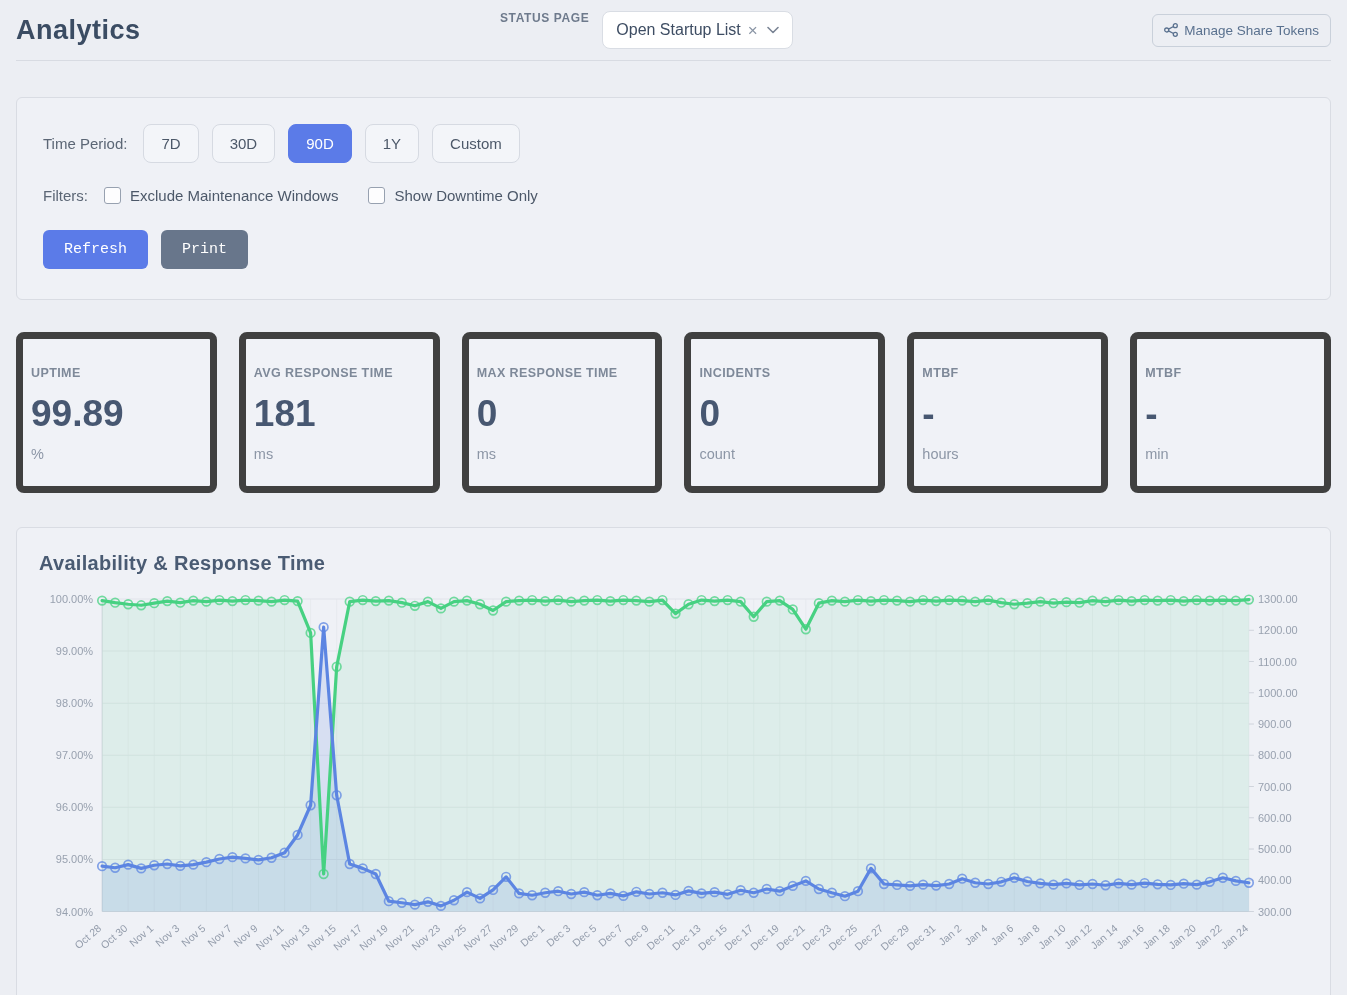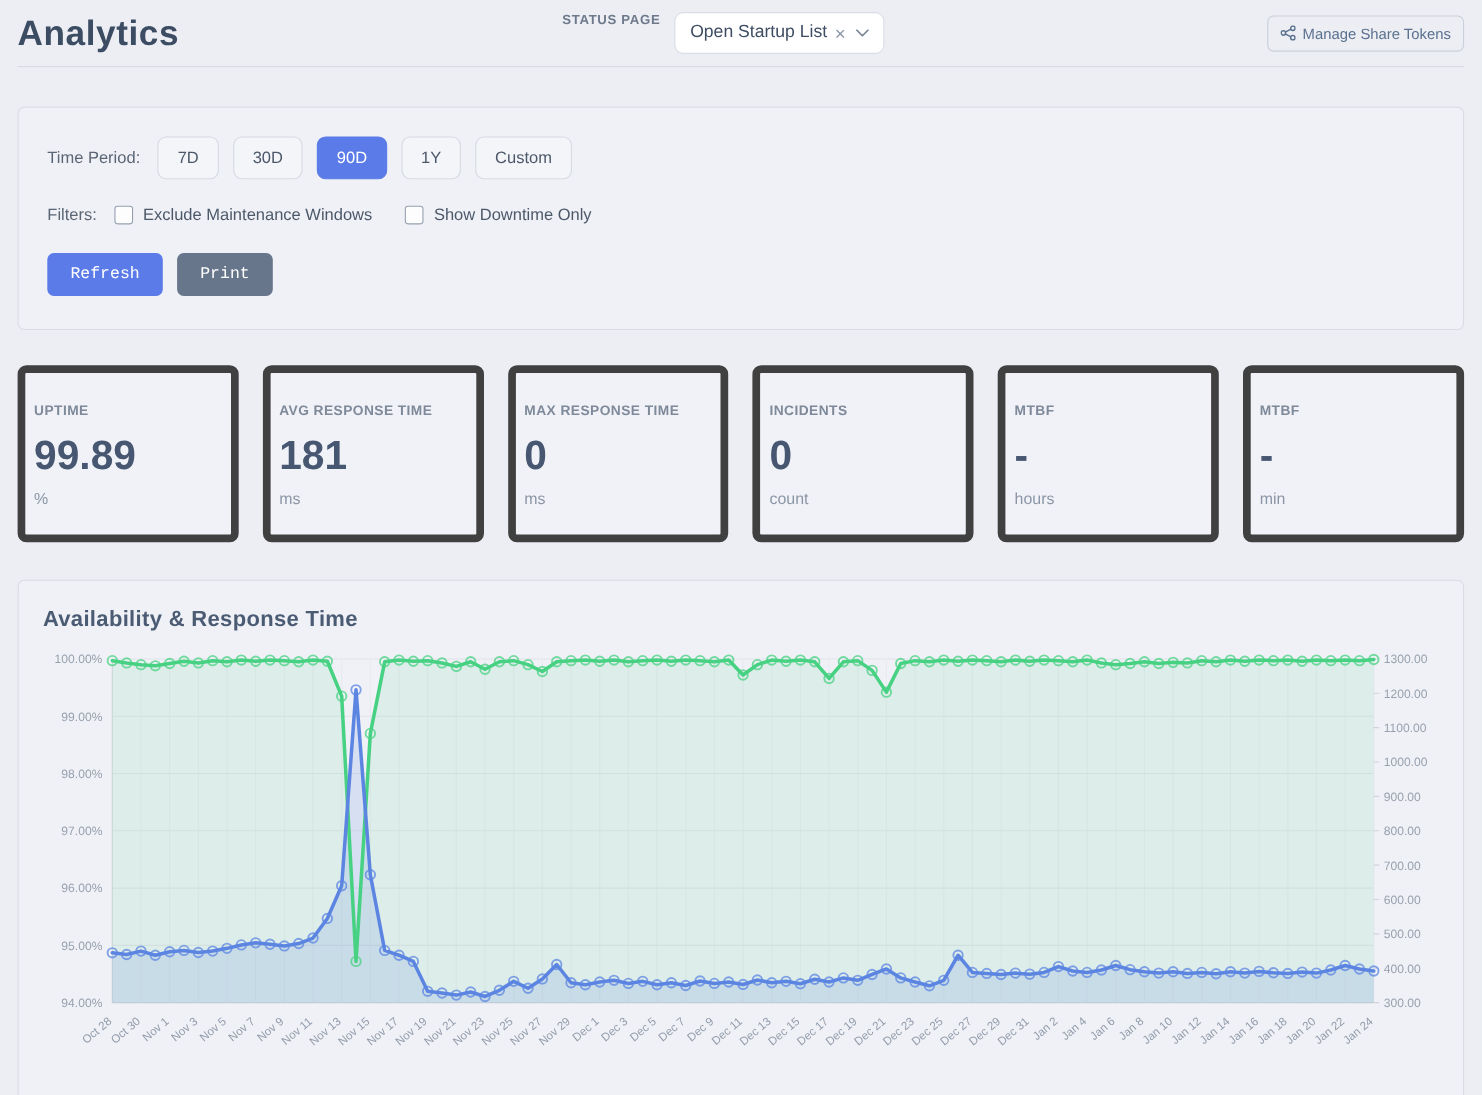--- a/index.html
+++ b/index.html
@@ -11,21 +11,21 @@
   }
   .container { padding: 0 16px 18px; width: 1347px; }
 
   
   .header {
     display: flex; align-items: center;
     height: 61px;
     border-bottom: 1px solid #d8dbe2;
   }
   .app-title {
-    font-size: 32px; font-weight: bold; color: #3b4c63; letter-spacing: .5px;
+    font-size: 27px; font-weight: bold; color: #3b4c63; letter-spacing: .5px;
   }
   .hspace { flex: 1; }
   .status-group { display: flex; align-items: flex-start; gap: 13px; }
   .status-label {
     font-size: 12px; font-weight: bold; letter-spacing: .6px; color: #6e7a8c;
   }
   .status-select {
     display: flex; align-items: center; gap: 7px;
     background: #ffffff; border: 1px solid #d9dde4; border-radius: 8px;
     padding: 9px 13px; cursor: pointer;

